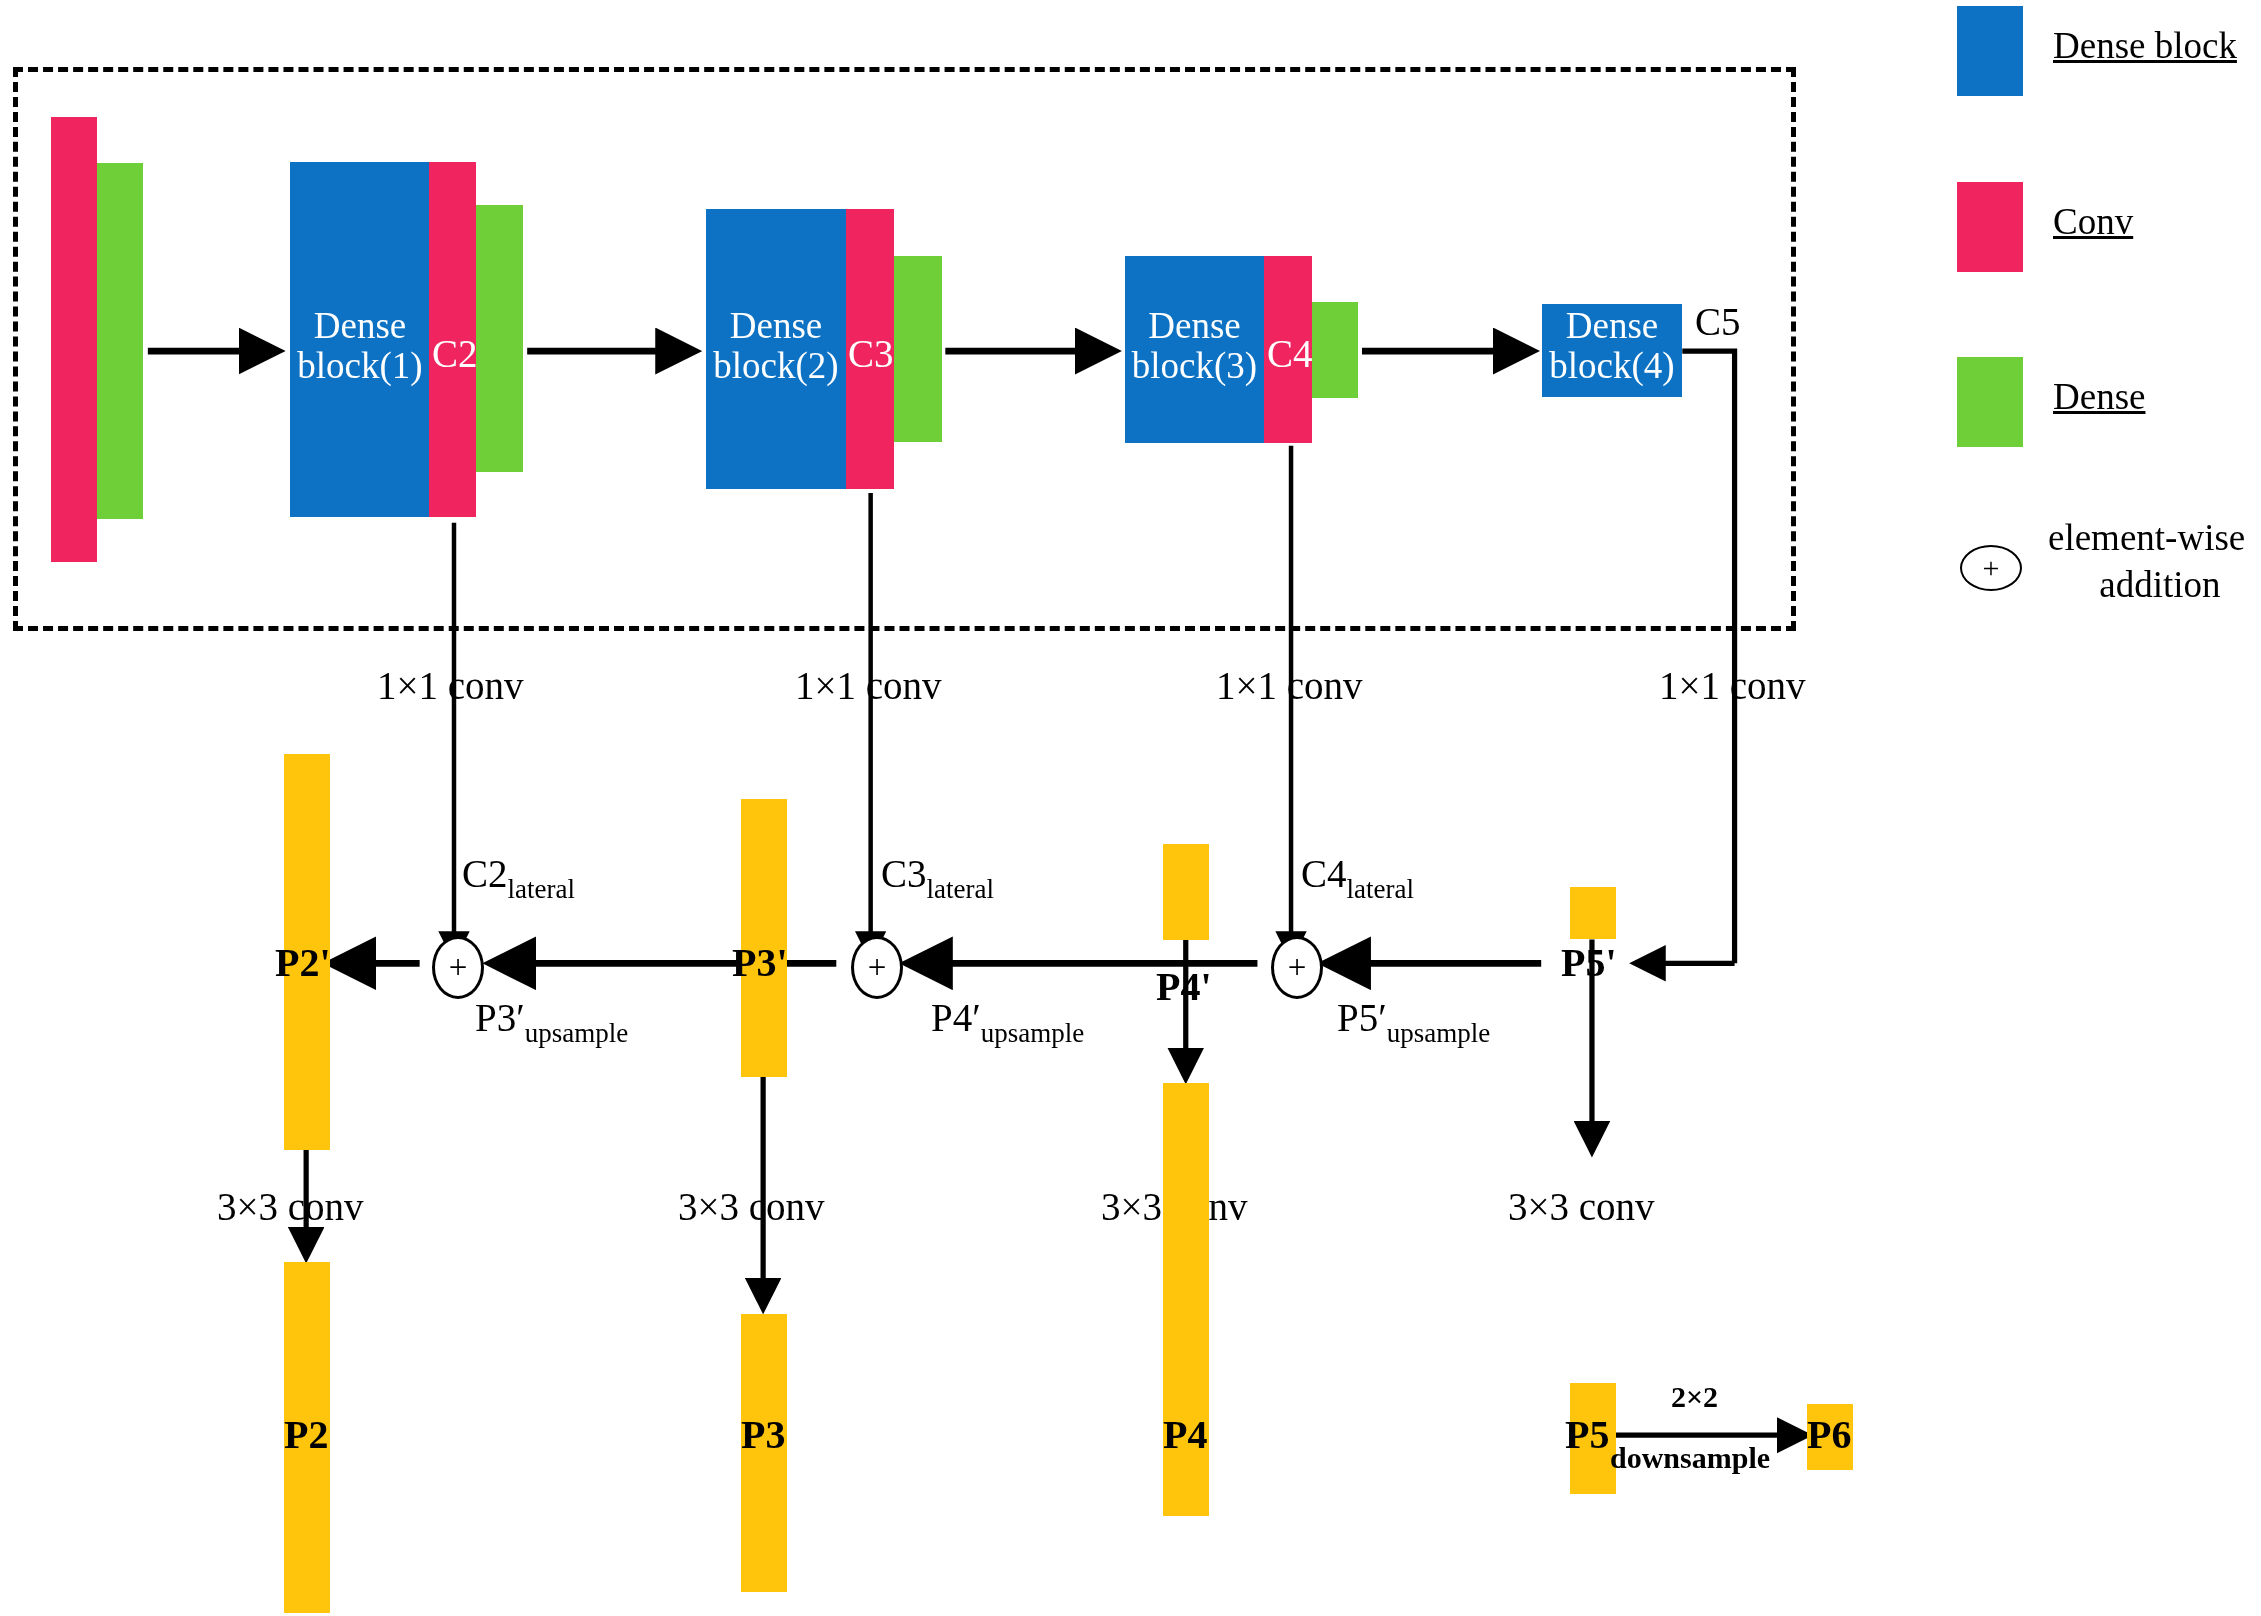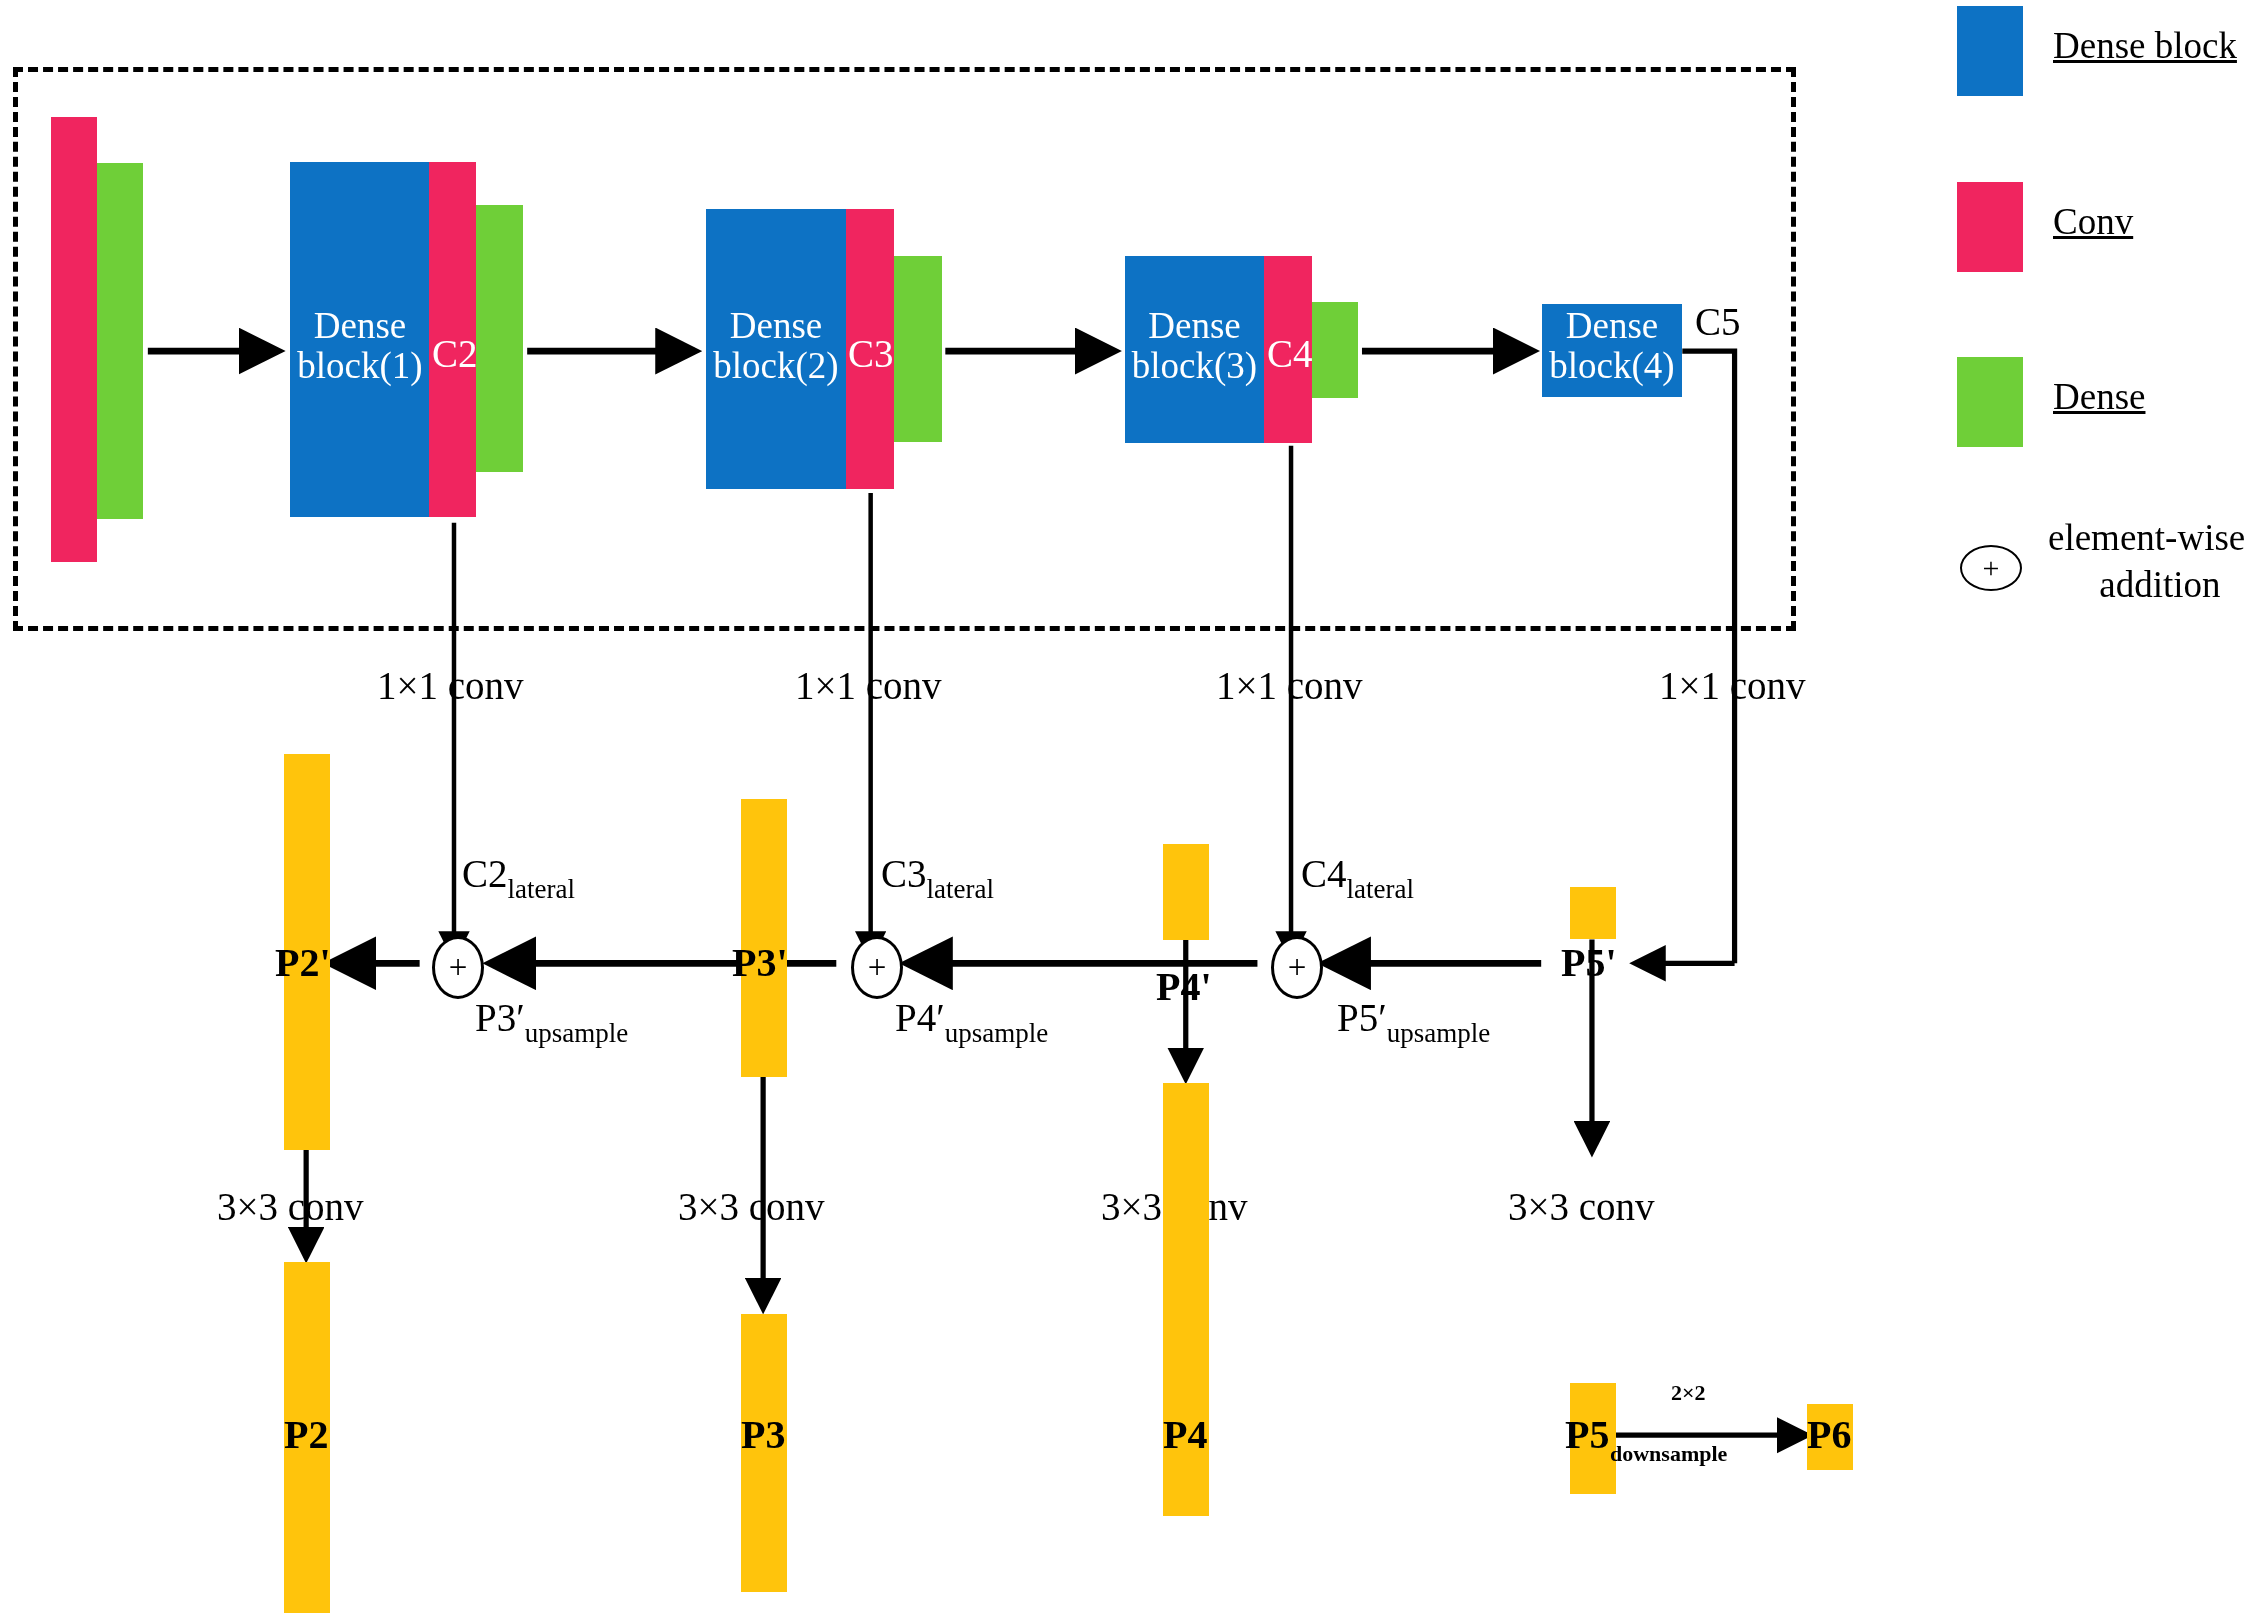--- a/index.html
+++ b/index.html
@@ -16,21 +16,21 @@
 
   
   .lbl{position:absolute;white-space:nowrap;color:#000;}
   .lbl-w{color:#ffffff;}
   .title{font-weight:bold;font-size:43px;letter-spacing:0px;}
   .dense-txt{font-size:37px;line-height:1.08;text-align:center;}
   .cn{font-size:39px;}
   .eq{font-size:39px;}
   .pn{font-size:40px;font-weight:bold;}
   .sub{font-size:27px;}
-  .bold-small{font-size:22px;font-weight:bold;}
+  .bold-small{font-size:30px;font-weight:bold;}
 
   
   #dashbox{position:absolute;border:5.2px dashed #000;box-sizing:border-box;}
 
   
   #wires{position:absolute;left:0;top:0;width:2261px;height:1616px;}
 
   
   .plus{position:absolute;border:3px solid #000;border-radius:50%;
         background:#fff;display:flex;align-items:center;justify-content:center;
@@ -164,21 +164,21 @@
   <div class="bar yellow" style="left:1570px;top:887px;width:46px;height:52px;"></div>
   <div class="lbl pn" style="left:1561px;top:939px;">P5'</div>
 
   <div class="plus" style="left:432px;top:936px;width:46px;height:57px;">+</div>
   <div class="plus" style="left:851px;top:936px;width:46px;height:57px;">+</div>
   <div class="plus" style="left:1271px;top:936px;width:46px;height:57px;">+</div>
 
   <div class="lbl" style="left:475px;top:995px;">
     <span class="eq">P3′</span><span class="sub" style="position:relative;top:10.5px;">upsample</span>
   </div>
-  <div class="lbl" style="left:895px;top:995px;">
+  <div class="lbl" style="left:931px;top:995px;">
     <span class="eq">P4′</span><span class="sub" style="position:relative;top:10.5px;">upsample</span>
   </div>
   <div class="lbl" style="left:1337px;top:995px;">
     <span class="eq">P5′</span><span class="sub" style="position:relative;top:10.5px;">upsample</span>
   </div>
 
   <div class="lbl eq" style="left:217px;top:1184px;">3×3 conv</div>
   <div class="lbl eq" style="left:678px;top:1184px;">3×3 conv</div>
   <div class="lbl eq" style="left:1101px;top:1184px;">3×3 conv</div>
   <div class="lbl eq" style="left:1508px;top:1184px;">3×3 conv</div>

